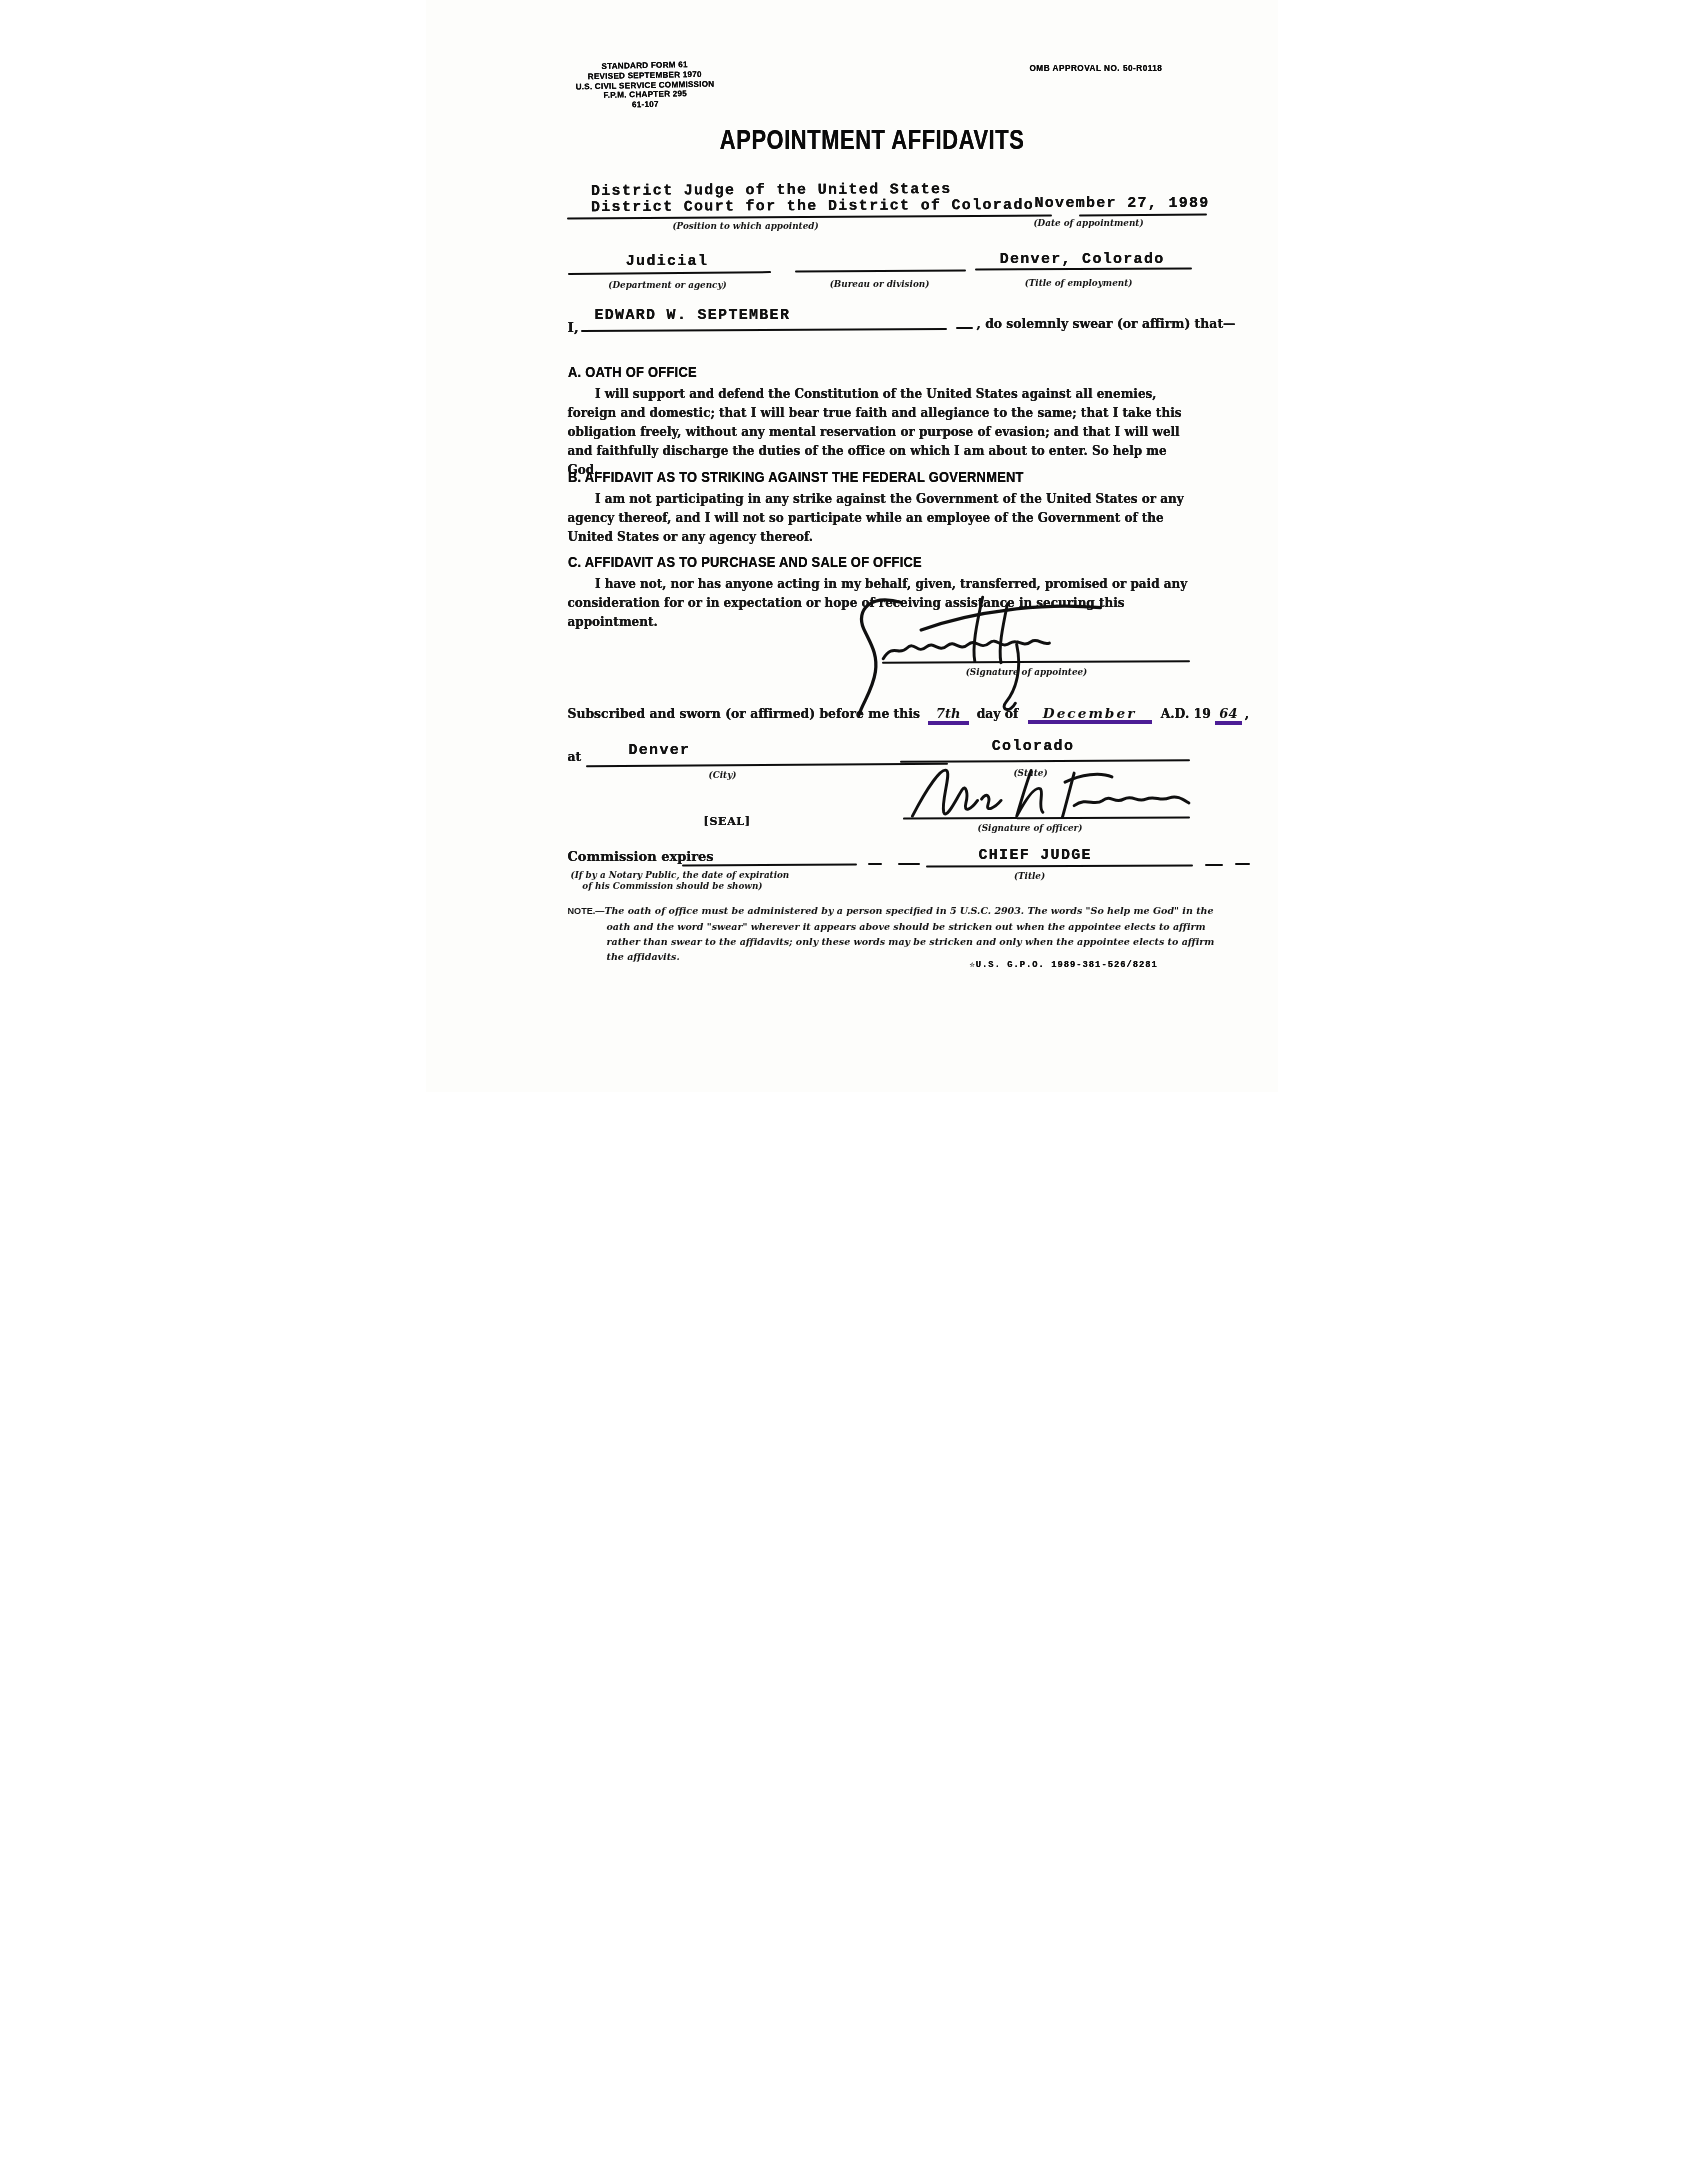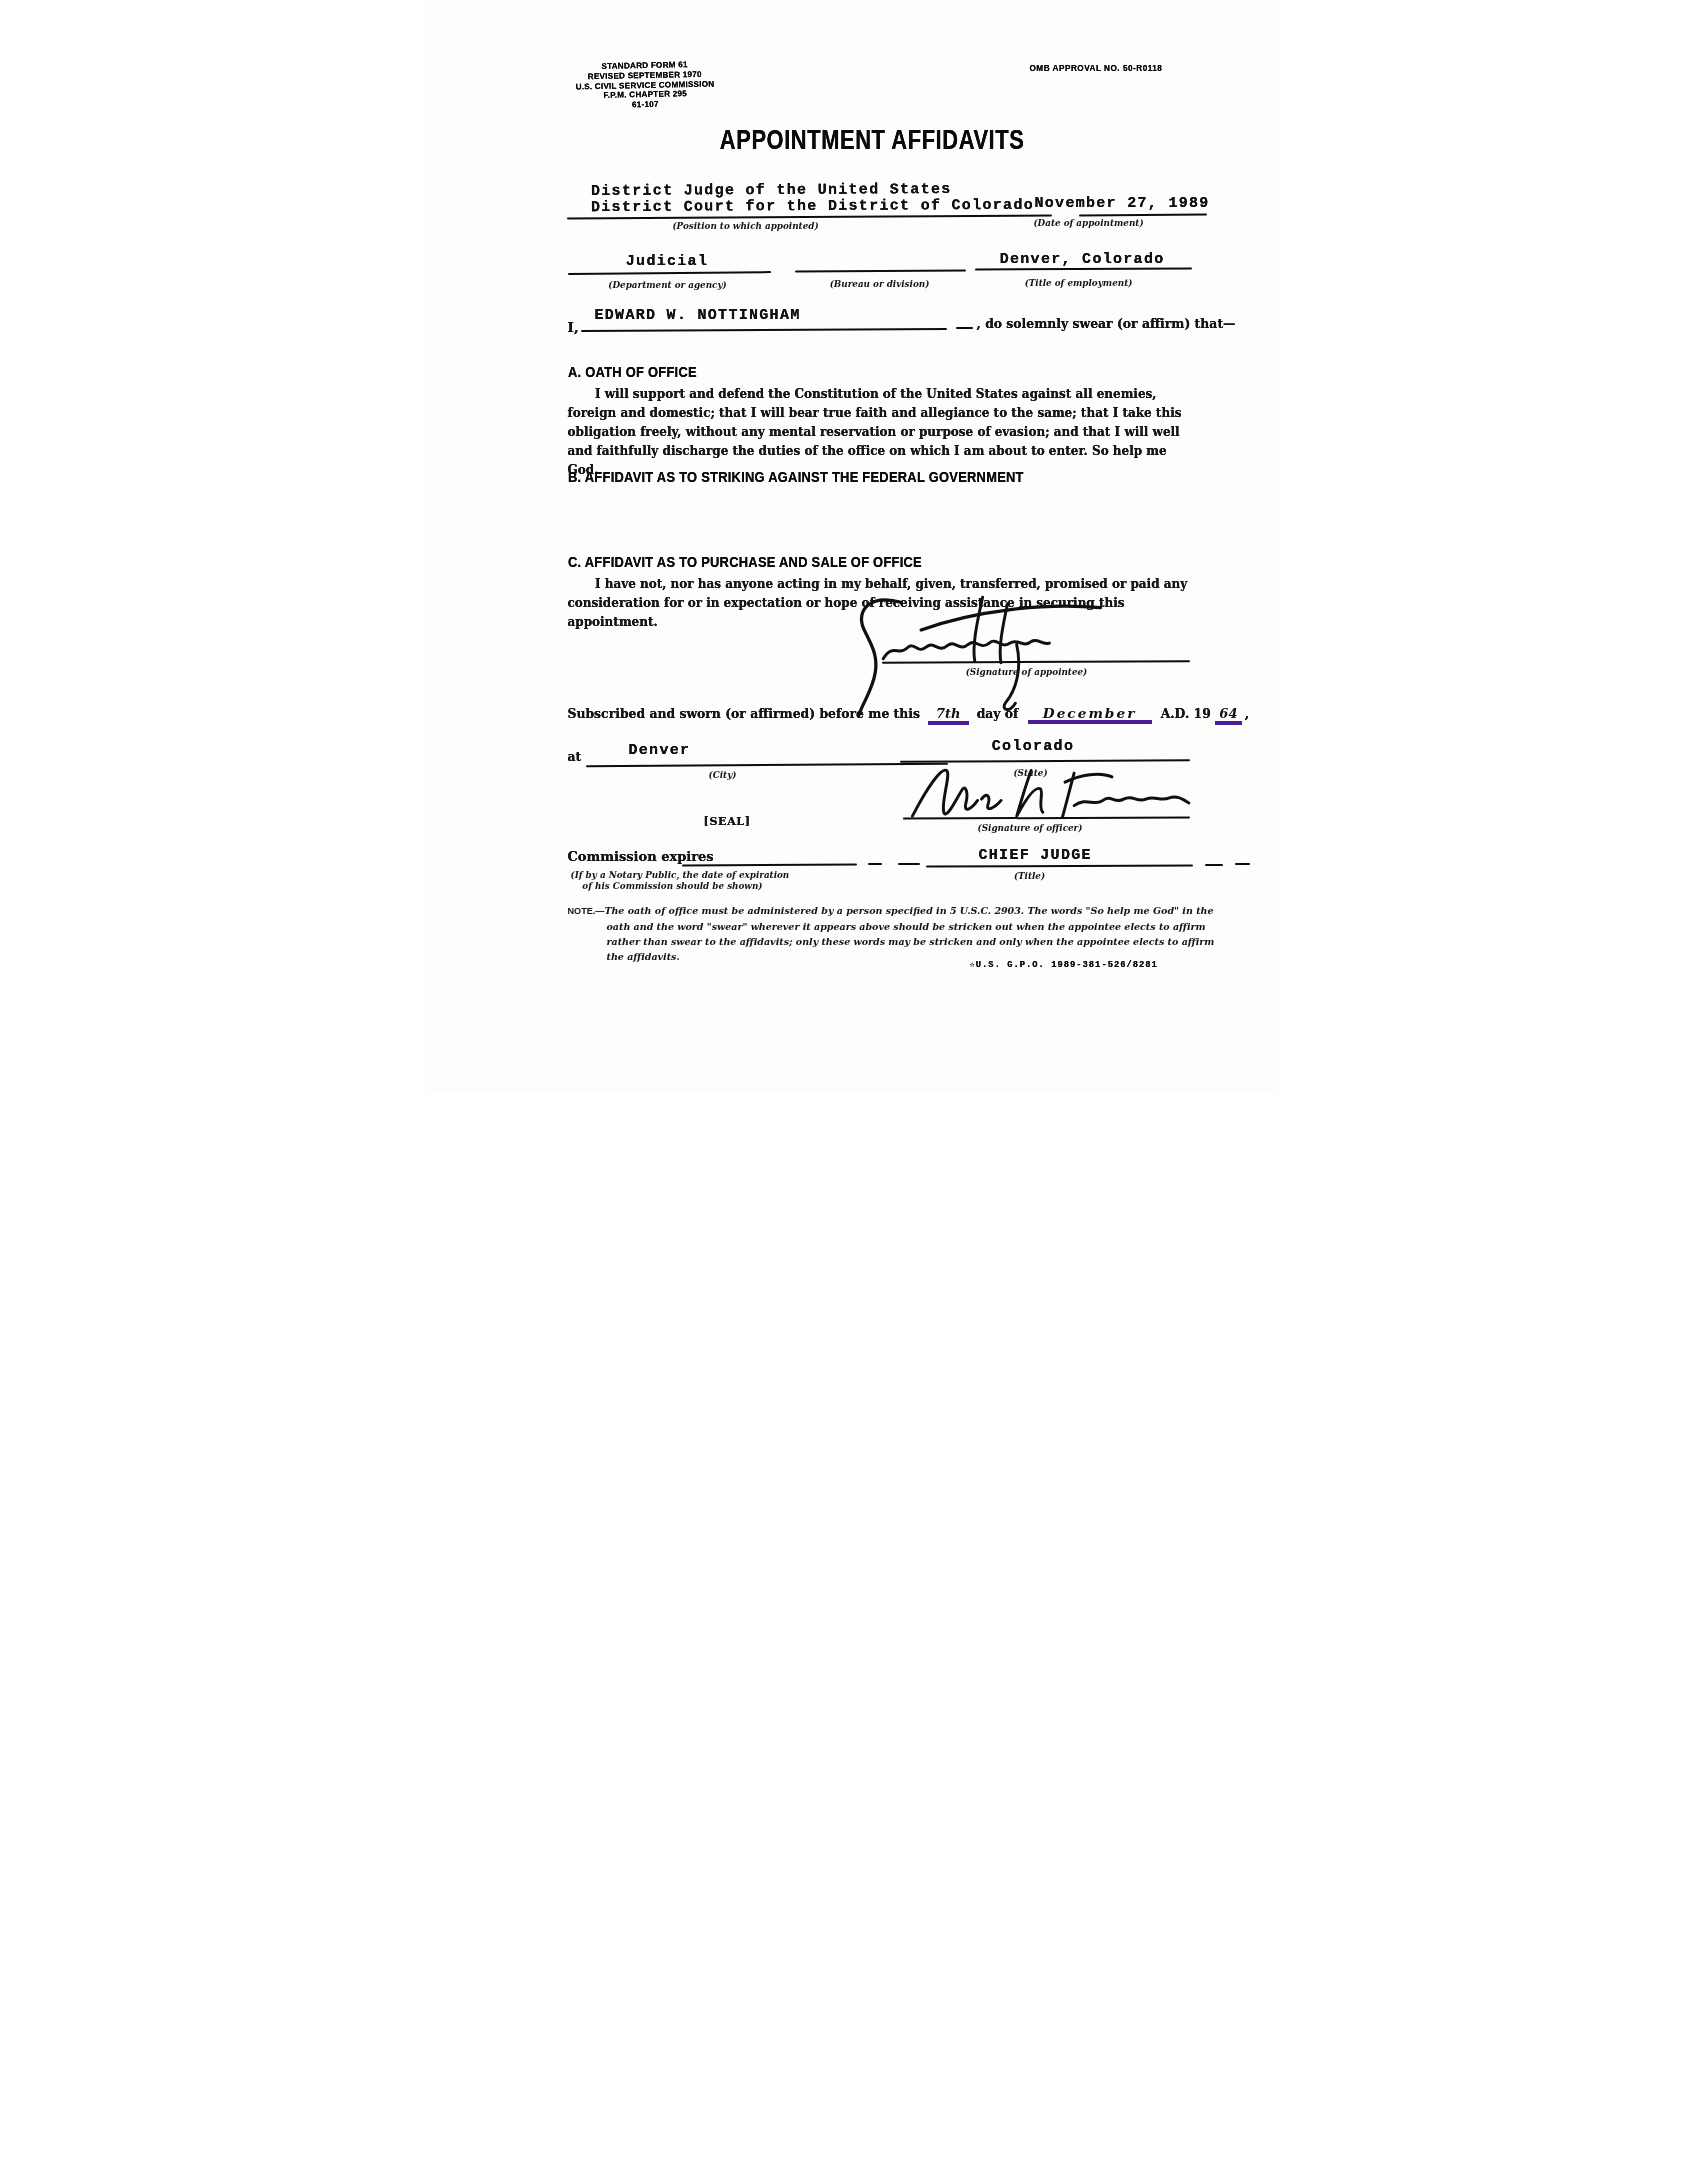--- a/index.html
+++ b/index.html
@@ -51,29 +51,30 @@
   <div class="abs mono" style="left:196px;top:253px;width:91px;text-align:center;">Judicial</div>
   <div class="abs mono" style="left:556px;top:251px;width:183px;text-align:right;">Denver, Colorado</div>
   <div class="abs rule" style="left:142px;top:272px;width:203px;transform:rotate(-.5deg);"></div>
   <div class="abs rule" style="left:369px;top:270px;width:171px;transform:rotate(-.3deg);"></div>
   <div class="abs rule" style="left:549px;top:268px;width:217px;transform:rotate(-.3deg);"></div>
   <div class="abs lbl" style="left:167px;top:280px;width:150px;">(Department or agency)</div>
   <div class="abs lbl" style="left:379px;top:279px;width:150px;">(Bureau or division)</div>
   <div class="abs lbl" style="left:578px;top:278px;width:150px;">(Title of employment)</div>
 
   <div class="abs ser" style="left:142px;top:319px;font-size:13.7px;">I,</div>
-  <div class="abs mono" style="left:169px;top:307px;">EDWARD W. NOTTINGHAM</div>
+  <div class="abs mono" style="left:169px;top:307px;">EDWARD W. SEPTEMBER</div>
   <div class="abs rule" style="left:155px;top:329px;width:366px;transform:rotate(-.35deg);"></div>
   <div class="abs rule" style="left:530px;top:327px;width:17px;"></div>
   <div class="abs ser" style="left:551px;top:316px;">, do solemnly swear (or affirm) that—</div>
 
   <div class="abs hd" style="left:142px;top:363px;">A. OATH OF OFFICE</div>
   <div class="abs para" style="left:142px;top:385px;width:625px;">I will support and defend the Constitution of the United States against all enemies, foreign and domestic; that I will bear true faith and allegiance to the same; that I take this obligation freely, without any mental reservation or purpose of evasion; and that I will well and faithfully discharge the duties of the office on which I am about to enter. So help me God.</div>
 
   <div class="abs hd" style="left:142px;top:468px;">B. AFFIDAVIT AS TO STRIKING AGAINST THE FEDERAL GOVERNMENT</div>
+  <div class="abs para" style="left:142px;top:490px;width:625px;">I am not participating in any strike against the Government of the United States or any agency thereof, and I will not so participate while an employee of the Government of the United States or any agency thereof.</div>
 
   <div class="abs hd" style="left:142px;top:553px;">C. AFFIDAVIT AS TO PURCHASE AND SALE OF OFFICE</div>
   <div class="abs para" style="left:142px;top:575px;width:625px;">I have not, nor has anyone acting in my behalf, given, transferred, promised or paid any consideration for or in expectation or hope of receiving assistance in securing this appointment.</div>
 
   <svg class="sig abs" style="left:418px;top:588px;" width="327" height="131" viewBox="0 0 500 200">
     <path d="M88,22 C40,8 18,34 30,62 C40,84 52,100 48,128 C44,156 28,176 22,196" stroke-width="5"></path>
     <path d="M118,64 C200,34 310,22 392,30" stroke-width="5"></path>
     <path d="M60,108 C74,84 84,104 96,92 C108,80 112,102 126,90 C138,80 144,100 158,88 C170,78 176,98 190,86 C202,76 208,96 222,84 C234,74 240,94 254,84 C266,76 272,92 286,82 C296,75 303,88 314,84" stroke-width="4.5"></path>
     <path d="M212,14 C202,58 196,90 200,112" stroke-width="4.5"></path>
     <path d="M250,24 C242,62 236,92 240,114" stroke-width="4.5"></path>

